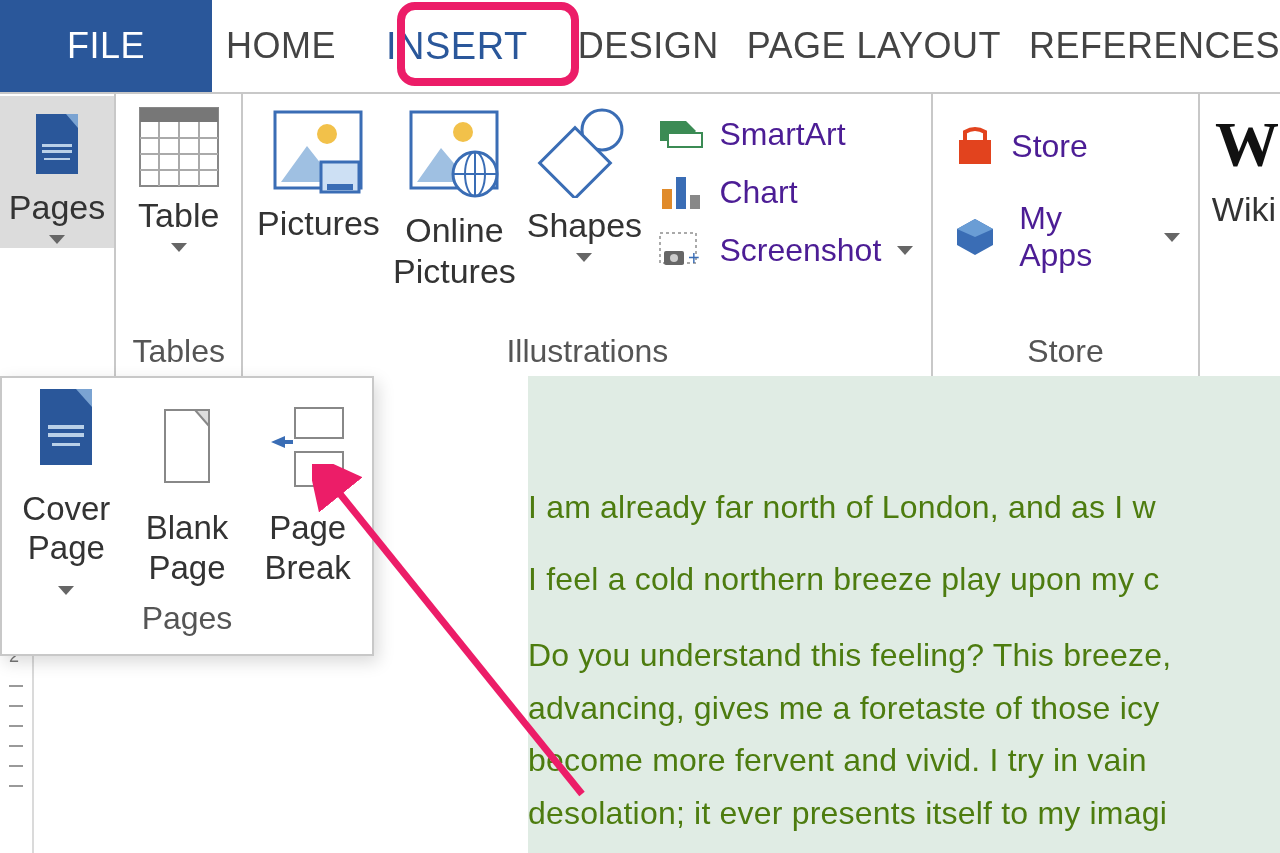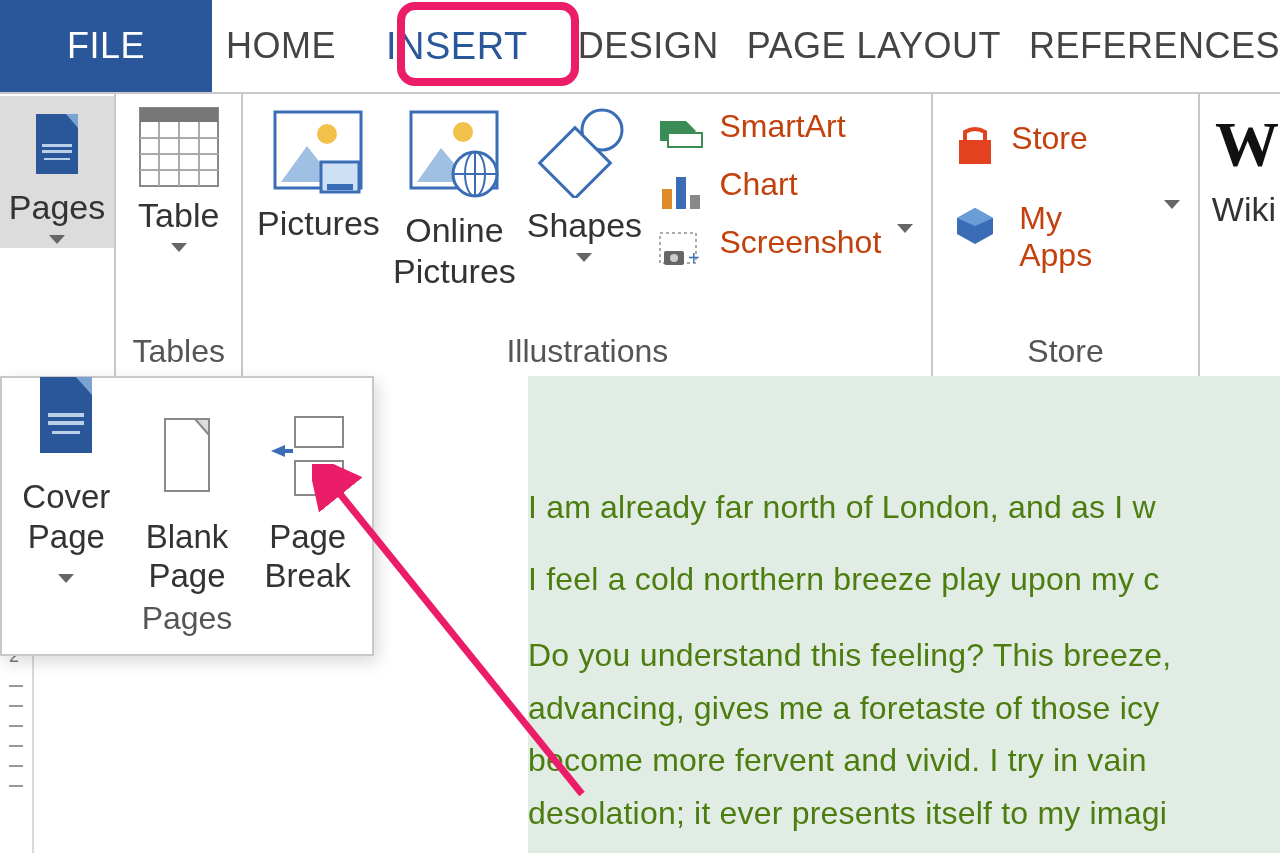--- a/index.html
+++ b/index.html
@@ -117,25 +117,25 @@
   }
 
   .mini-list {
     display: flex;
     flex-direction: column;
     gap: 2px;
     padding: 10px 0 0 4px;
   }
   .mini-item {
     display: flex;
-    align-items: flex-start;
+    align-items: center;
     gap: 10px;
     font-size: 32px;
     font-weight: 300;
-    color: #c2410c;
+    color: #4c1d95;
     padding: 2px 14px 2px 2px;
   }
   .mini-item .icon-wrap { width: 56px; height: 52px; display:flex; align-items:center; justify-content:center; }
 
   
   .doc-area {
     position: relative;
     height: calc(853px - 94px - 282px);
     background: #e8ece9;
     display:flex;
@@ -178,21 +178,21 @@
     top: 376px;
     width: 374px;
     height: 280px;
     background: #fff;
     border: 2px solid #c8c8c8;
     box-shadow: 4px 6px 16px rgba(0,0,0,0.15);
     z-index: 5;
   }
   .pages-panel .panel-items {
     display: flex;
-    align-items: flex-end;
+    align-items: center;
     padding: 8px 4px 0 4px;
     height: 222px;
   }
   .pages-panel .panel-label {
     text-align: center;
     font-size: 32px;
     font-weight: 300;
     color: #555;
   }
   .panel-btn {

